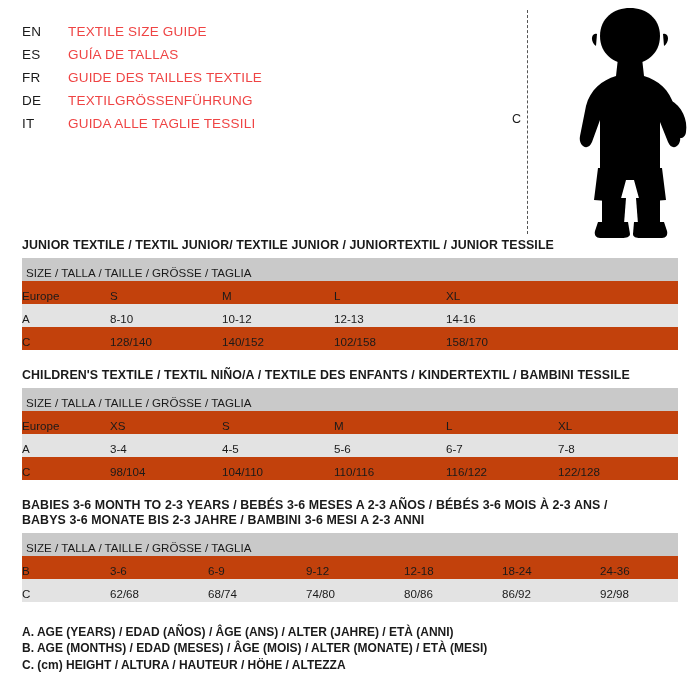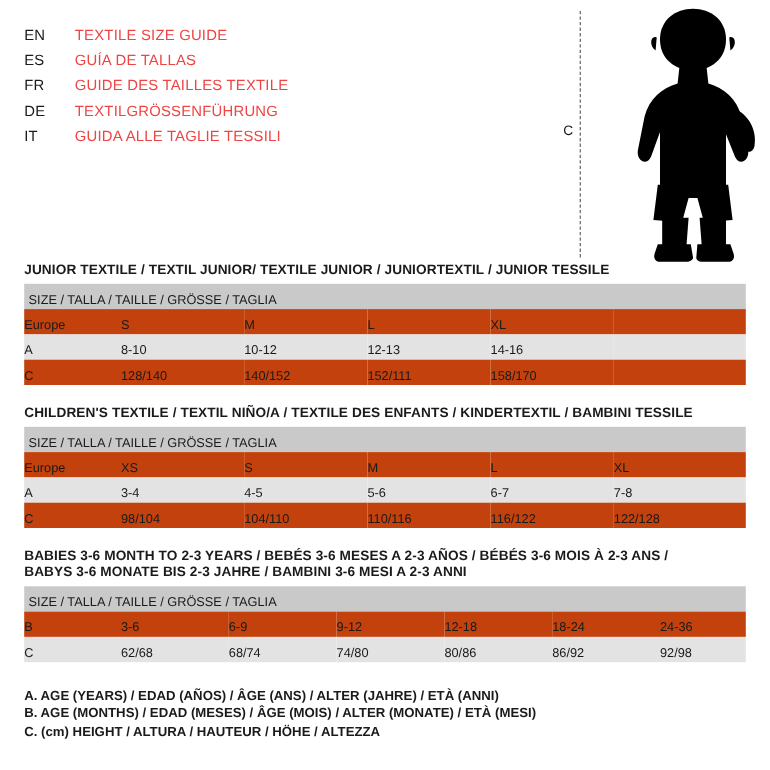--- a/index.html
+++ b/index.html
@@ -214,21 +214,21 @@
         <td class="num">8-10</td>
         <td class="num">10-12</td>
         <td class="num">12-13</td>
         <td class="num">14-16</td>
         <td class="num"></td>
       </tr>
       <tr class="row-plain">
         <td class="label-col">C</td>
         <td class="num">128/140</td>
         <td class="num">140/152</td>
-        <td class="num">152/111</td>
+        <td class="num">102/158</td>
         <td class="num">158/170</td>
         <td class="num"></td>
       </tr>
     </tbody>
   </table>
 </div>
 
 <div style="height:18px"></div>
 
 <div class="section">

